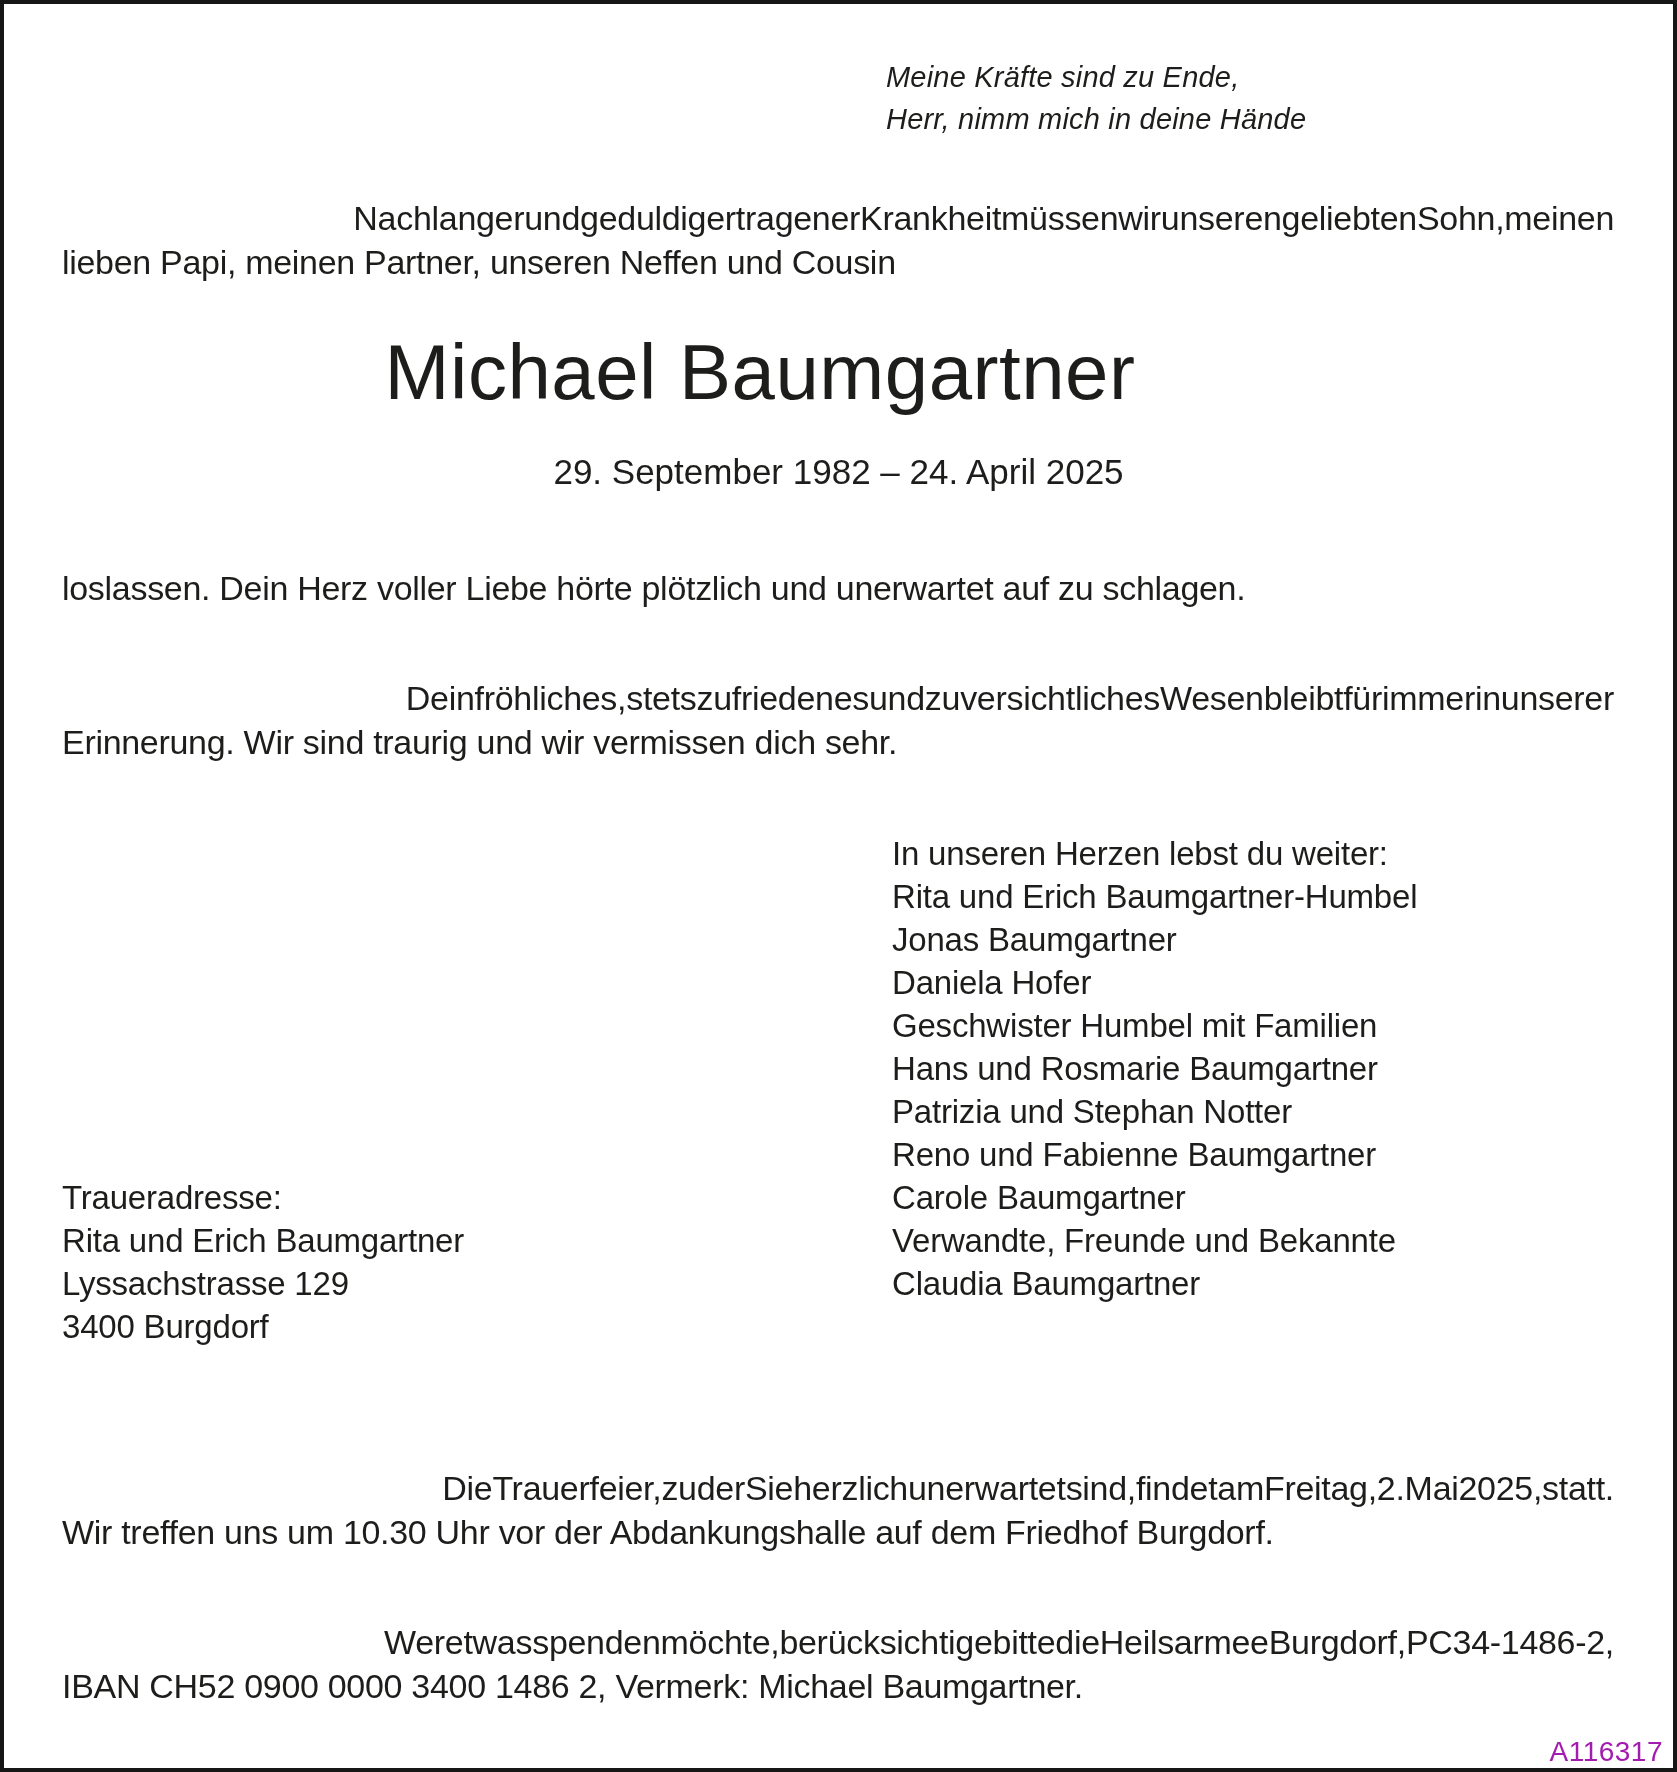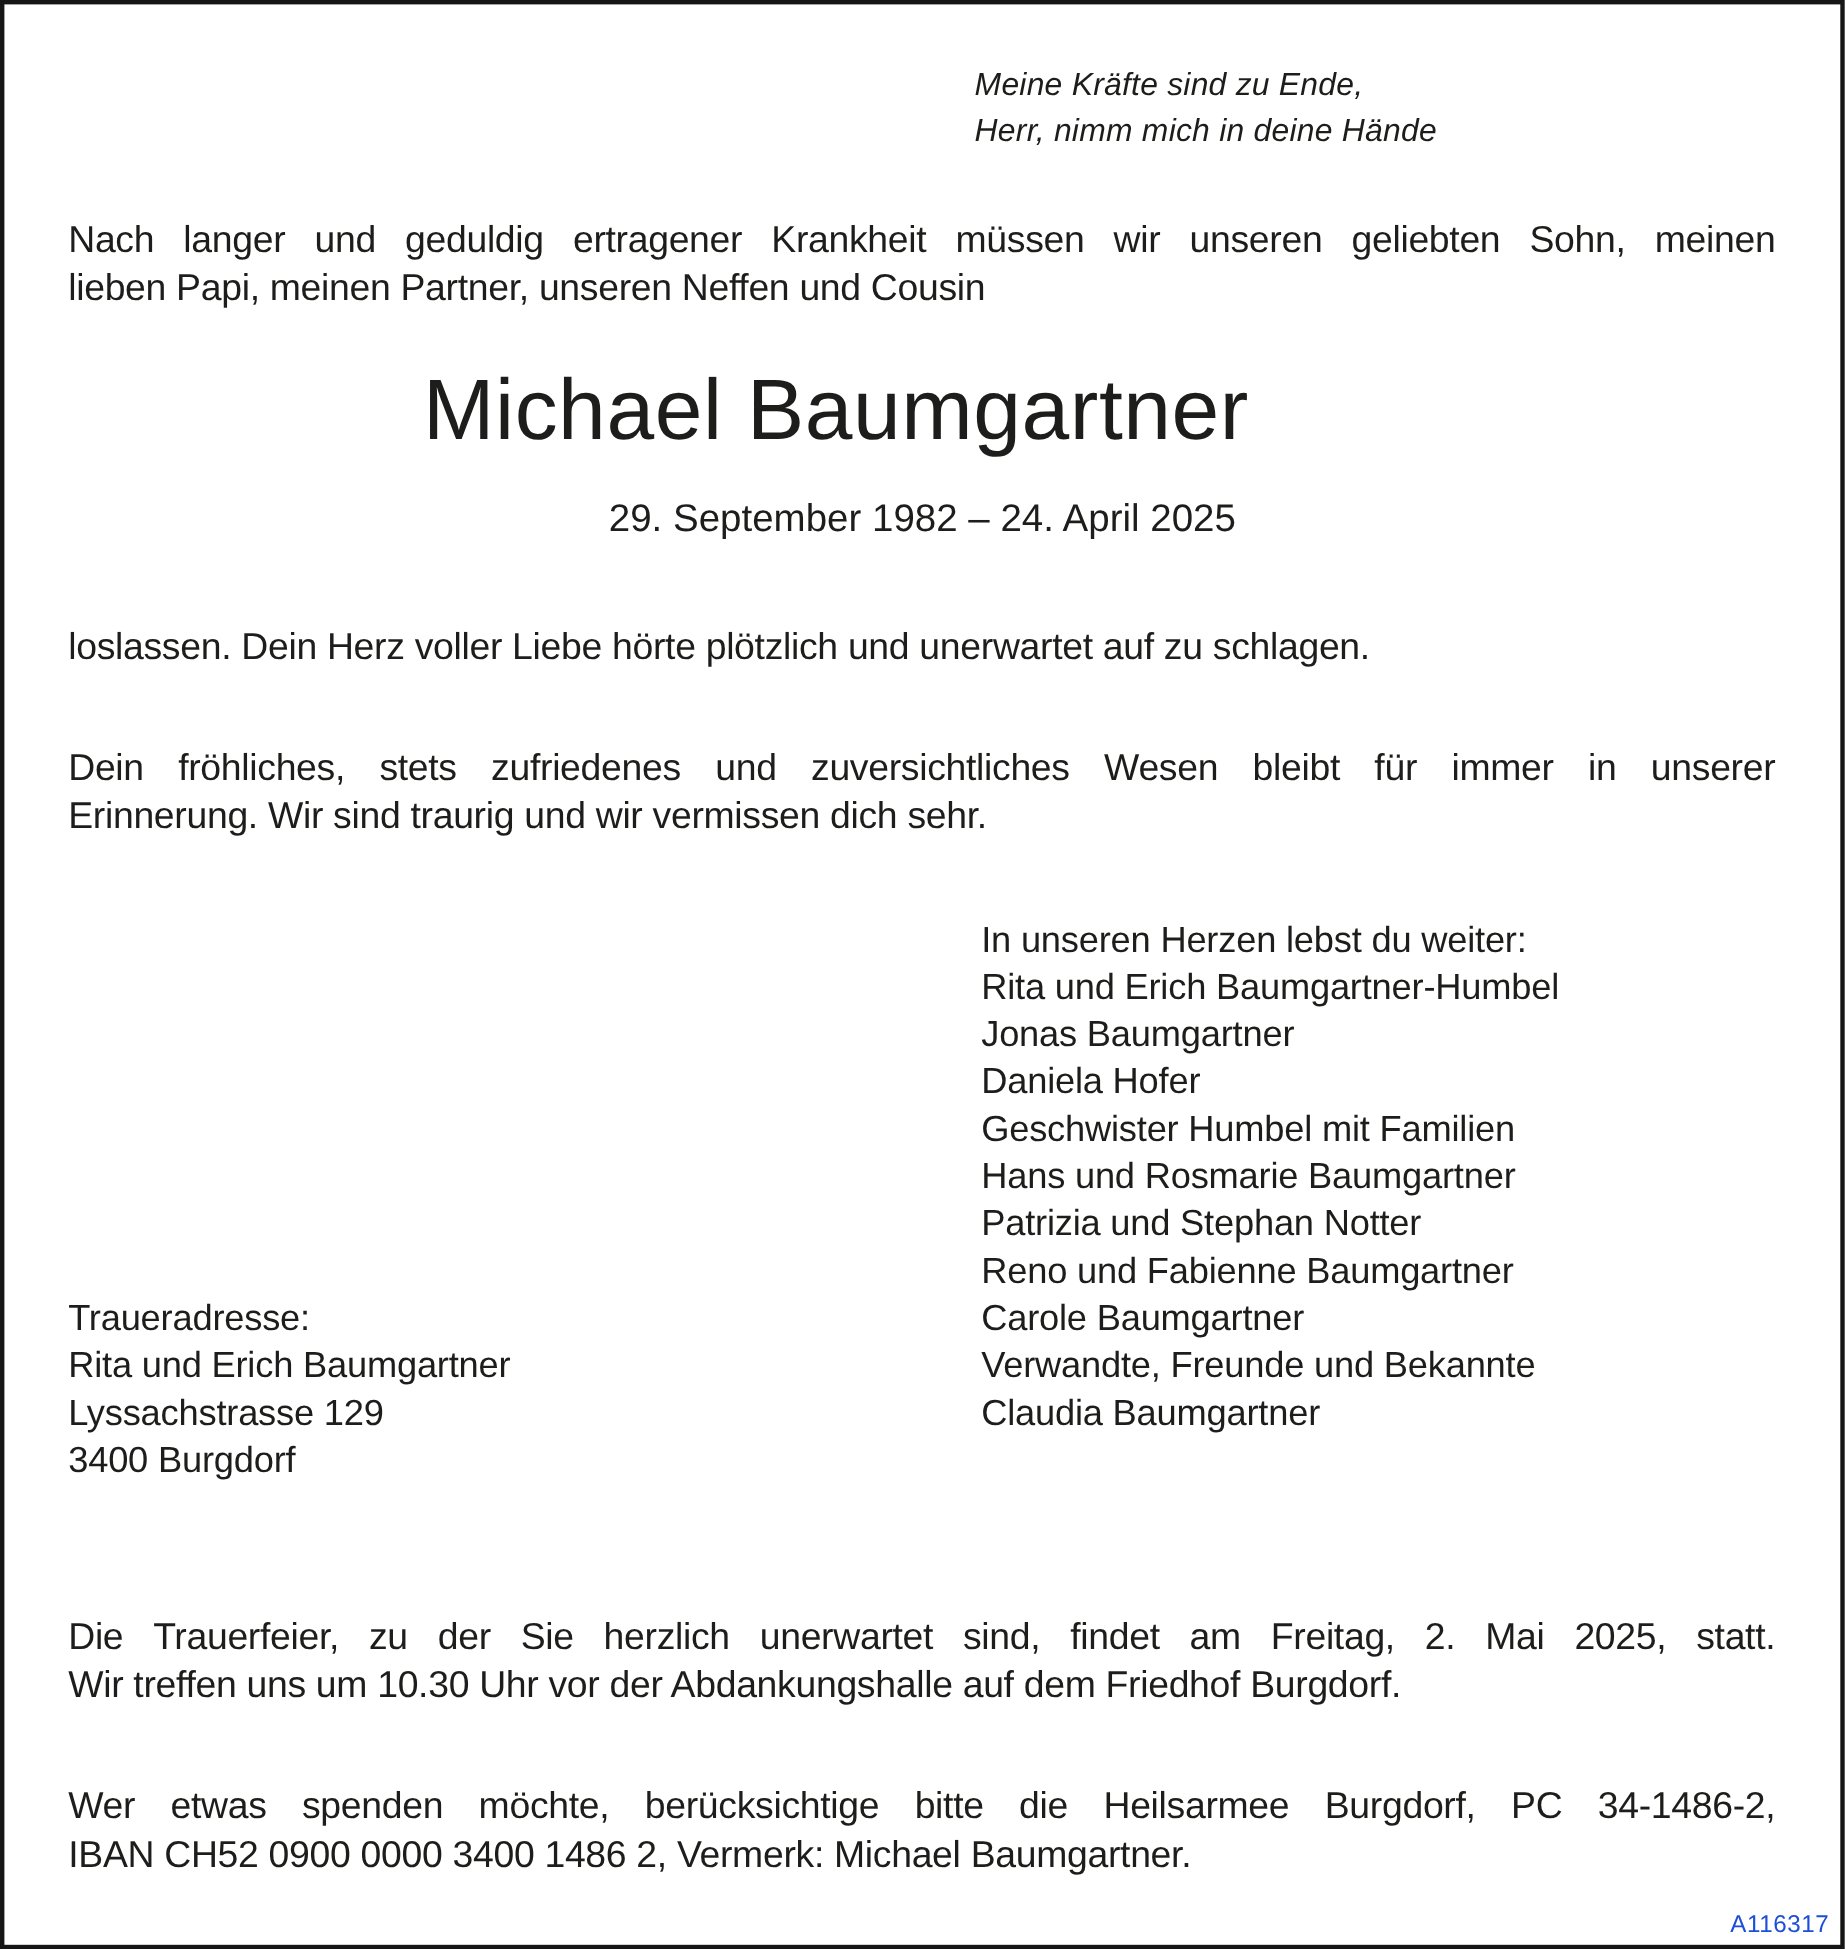--- a/index.html
+++ b/index.html
@@ -38,21 +38,21 @@
   .para {
     left: 62px;
     width: 1552px;
     font-size: 34px;
     line-height: 44px;
     letter-spacing: -0.3px;
   }
   .para .line { white-space: nowrap; }
   .line.stretch {
     display: flex;
-    justify-content: space-between;
+    justify-content: flex-end;
   }
 
   .announcement { top: 196px; }
   .farewell     { top: 566px; }
   .memory       { top: 676px; }
   .funeral      { top: 1466px; }
   .donation     { top: 1620px; }
 
   
   .deceased-name {
@@ -95,23 +95,23 @@
     top: 344px;
     font-size: 33px;
     line-height: 43px;
     letter-spacing: -0.2px;
   }
 
   .reference-code {
     position: absolute;
     right: 14px;
     top: 1736px;
-    font-size: 22px;
+    font-size: 28px;
     letter-spacing: 0.5px;
-    color: #1d4ed8;
+    color: #a21caf;
     font-family: "Liberation Sans", sans-serif;
   }
 </style>
 </head>
 <body>
 
 <div class="frame"></div>
 
 <div class="abs epigraph">
     <div class="line">Meine Kräfte sind zu Ende,</div>

